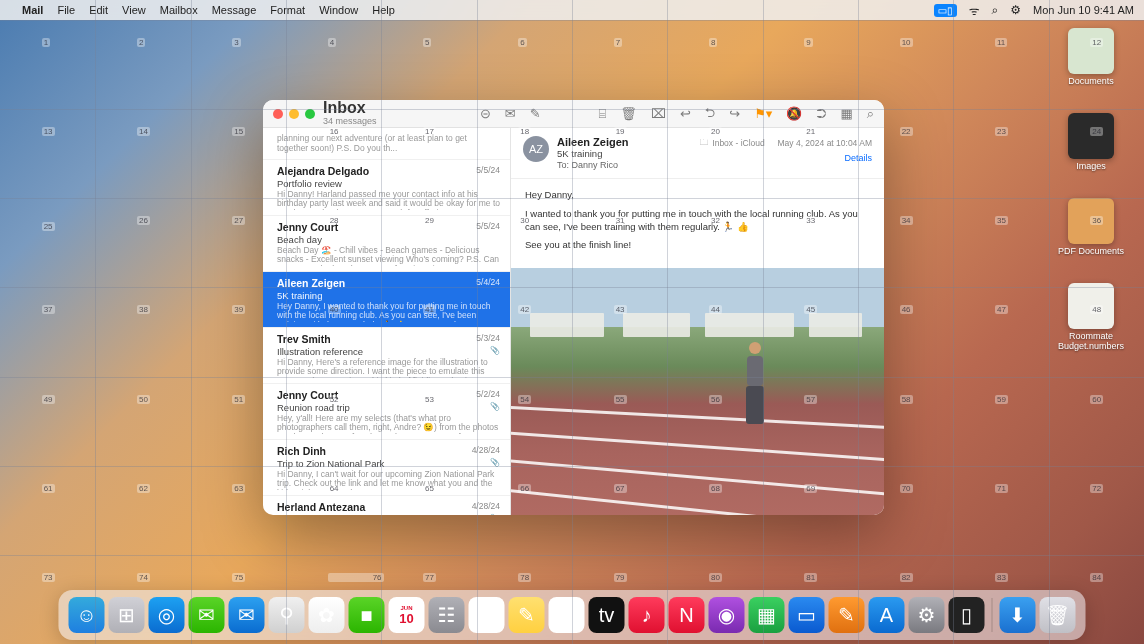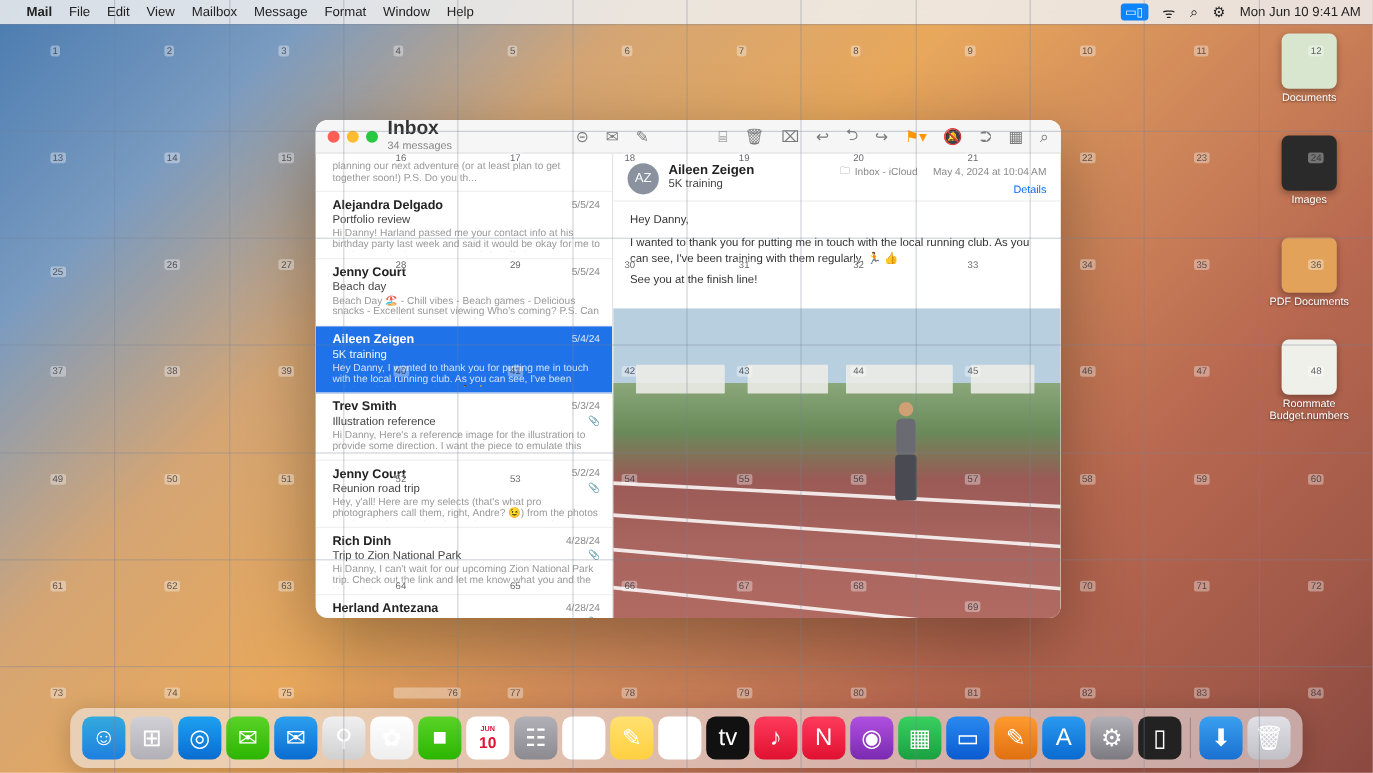--- a/index.html
+++ b/index.html
@@ -201,20 +201,21 @@
           <div class="subject">Resume</div>
           <div class="attach">📎</div>
         </div>
       </div>
     <div class="msg-content">
       <div class="msg-header">
         <div class="avatar">AZ</div>
         <div class="from-block">
           <div class="from-name">Aileen Zeigen</div>
           <div class="subj">5K training</div>
+          <div class="to-line"><span>To:</span> <span>Danny Rico</span></div>
         </div>
         <div class="meta">
           <div class="loc"><span>🗀</span> <span>Inbox - iCloud</span>&nbsp;&nbsp;<span>May 4, 2024 at 10:04 AM</span></div>
           <div class="details">Details</div>
         </div>
       </div>
       <div class="msg-text">
         <p>Hey Danny,</p>
         <p>I wanted to thank you for putting me in touch with the local running club. As you can see, I've been training with them regularly. 🏃 👍</p>
         <p>See you at the finish line!</p>
@@ -347,21 +348,21 @@
     <div class="cell-label" style="left: 995px; top: 394.571px;">59</div>
     <div class="cell-label" style="left: 1090.33px; top: 394.571px;">60</div>
     <div class="cell-label" style="left: 41.6667px; top: 483.714px;">61</div>
     <div class="cell-label" style="left: 137px; top: 483.714px;">62</div>
     <div class="cell-label" style="left: 232.333px; top: 483.714px;">63</div>
     <div class="cell-label" style="left: 327.667px; top: 483.714px;">64</div>
     <div class="cell-label" style="left: 423px; top: 483.714px;">65</div>
     <div class="cell-label" style="left: 518.333px; top: 483.714px;">66</div>
     <div class="cell-label" style="left: 613.667px; top: 483.714px;">67</div>
     <div class="cell-label" style="left: 709px; top: 483.714px;">68</div>
-    <div class="cell-label" style="left: 804.333px; top: 483.714px; margin-top: 17px;">69</div>
+    <div class="cell-label" style="left: 804.333px; top: 483.714px;">69</div>
     <div class="cell-label" style="left: 899.667px; top: 483.714px;">70</div>
     <div class="cell-label" style="left: 995px; top: 483.714px;">71</div>
     <div class="cell-label" style="left: 1090.33px; top: 483.714px;">72</div>
     <div class="cell-label" style="left: 41.6667px; top: 572.857px;">73</div>
     <div class="cell-label" style="left: 137px; top: 572.857px;">74</div>
     <div class="cell-label" style="left: 232.333px; top: 572.857px;">75</div>
     <div class="cell-label" style="left: 327.667px; top: 572.857px; padding-left: 45px;">76</div>
     <div class="cell-label" style="left: 423px; top: 572.857px;">77</div>
     <div class="cell-label" style="left: 518.333px; top: 572.857px;">78</div>
     <div class="cell-label" style="left: 613.667px; top: 572.857px;">79</div>

